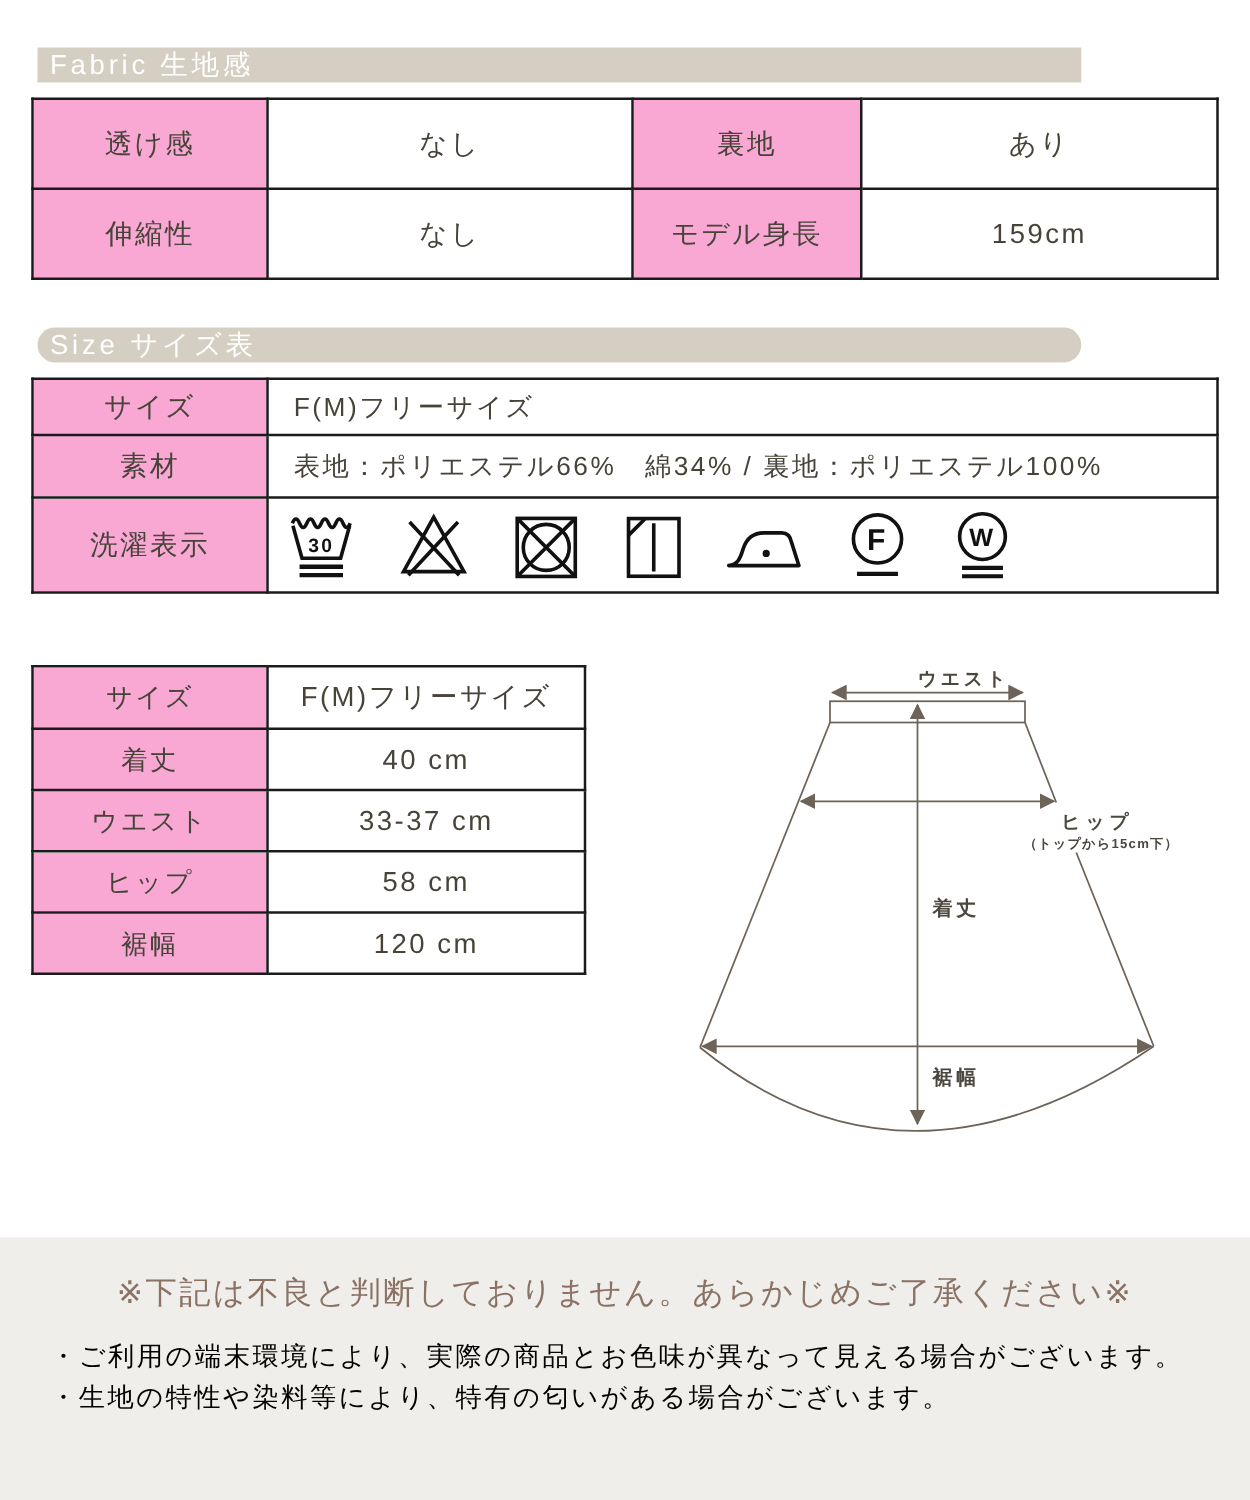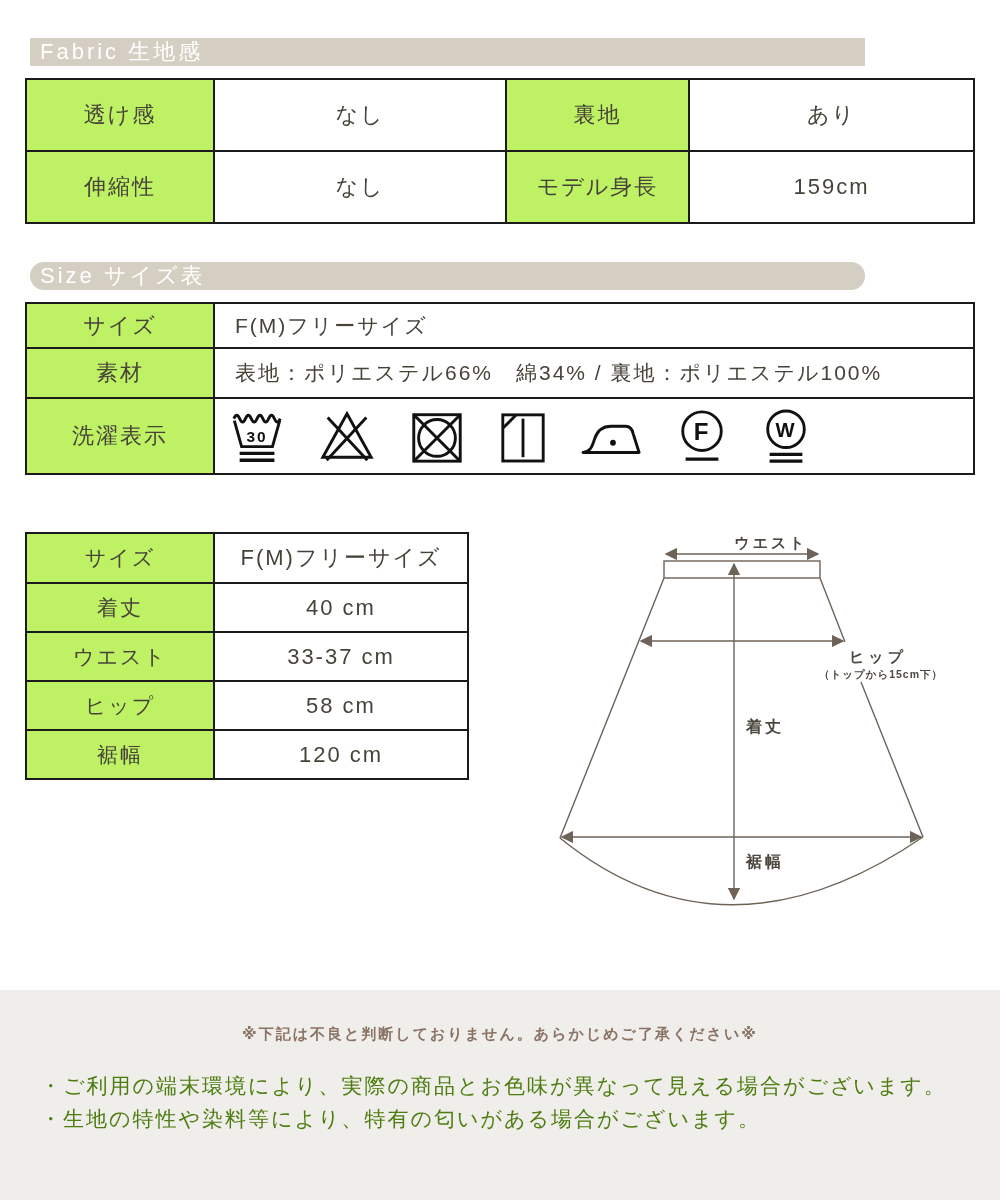--- a/index.html
+++ b/index.html
@@ -10,41 +10,41 @@
   .section-bar{
     position:absolute;left:30px;width:835px;height:28px;line-height:28px;
     background:#d5cfc3;color:#ffffff;font-size:22px;letter-spacing:3px;
     padding-left:10px;box-sizing:border-box;white-space:nowrap;
   }
   table{border-collapse:collapse;table-layout:fixed;position:absolute;background:#ffffff;}
   td{
     border:2px solid #1b1b1b;text-align:center;vertical-align:middle;
     font-size:22px;letter-spacing:2px;color:#474339;overflow:hidden;white-space:nowrap;
   }
-  td.lbl{background:#bef264;}
+  td.lbl{background:#f9a8d4;}
   #spec-table td.val-left{text-align:left;padding-left:20px;font-size:21px;}
   #measure-table td{font-size:21px;}
   #measure-table td.mval{letter-spacing:2px;font-size:22px;}
   .care-cell{padding:0;}
   .care-strip{display:flex;align-items:center;gap:32px;padding-left:15px;}
   .care-strip svg{display:block;}
   .care-stroke{stroke:#111111;stroke-width:3;fill:none;}
   .care-fill{fill:#111111;stroke:none;}
   .care-txt{fill:#111111;font-family:"Liberation Sans","DejaVu Sans",sans-serif;font-weight:700;}
   #diagram{position:absolute;left:545px;top:528px;}
   .dia-line{stroke:#6e6358;stroke-width:1.4;fill:none;}
   .dia-txt{fill:#4c473f;font-family:"Liberation Sans","DejaVu Sans",sans-serif;font-weight:600;}
   #notes{
     position:absolute;left:0;top:990px;width:1000px;height:210px;background:#efeeea;
     box-sizing:border-box;padding-top:32px;
   }
   #notes-heading{
-    text-align:center;color:#8a7265;font-weight:700;font-size:15px;letter-spacing:2px;line-height:24px;
-  }
-  #notes-list{margin:23px 0 0 40px;font-size:21px;letter-spacing:2px;line-height:33px;color:#4d7c0f;}
+    text-align:center;color:#8a7265;font-weight:400;font-size:25px;letter-spacing:2px;line-height:24px;
+  }
+  #notes-list{margin:23px 0 0 40px;font-size:21px;letter-spacing:2px;line-height:33px;color:#000000;}
 </style>
 </head>
 <body>
 
 <div id="canvas">
 
   <div class="section-bar" style="top:38px;">Fabric 生地感</div>
 
   <table id="fabric-table" style="left:25px;top:78px;width:948px;height:144px;">
     <colgroup>

